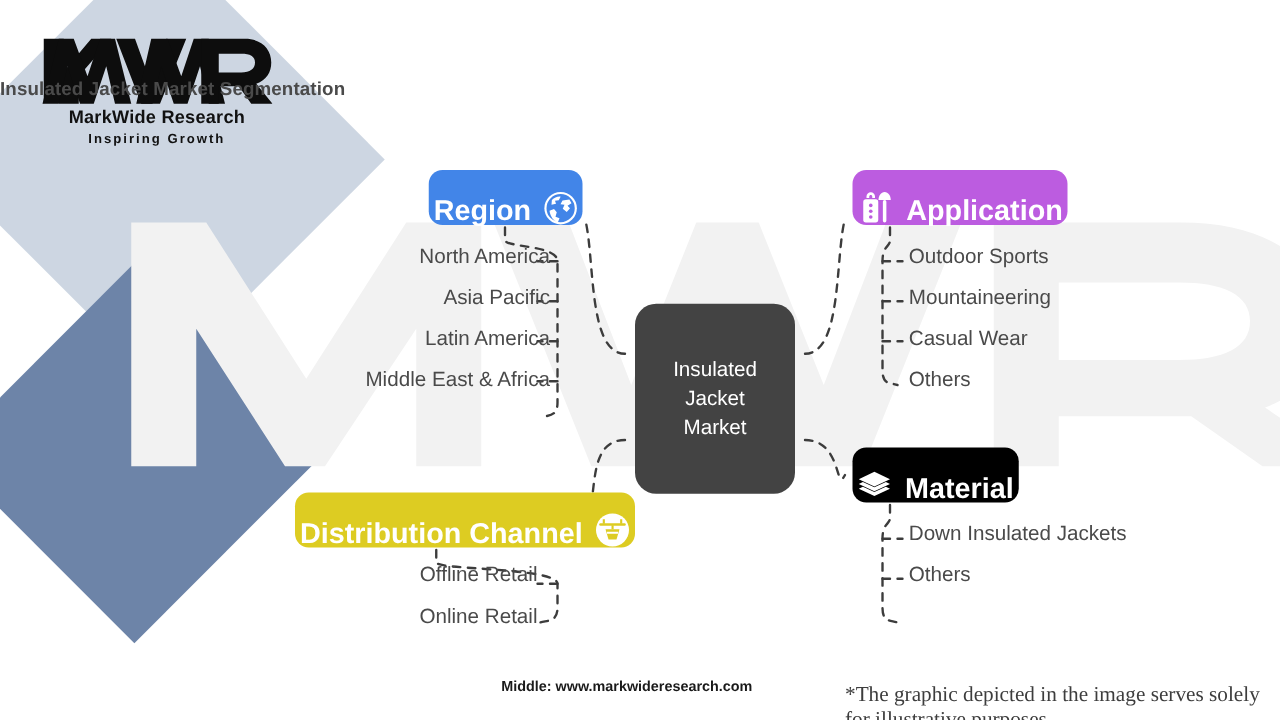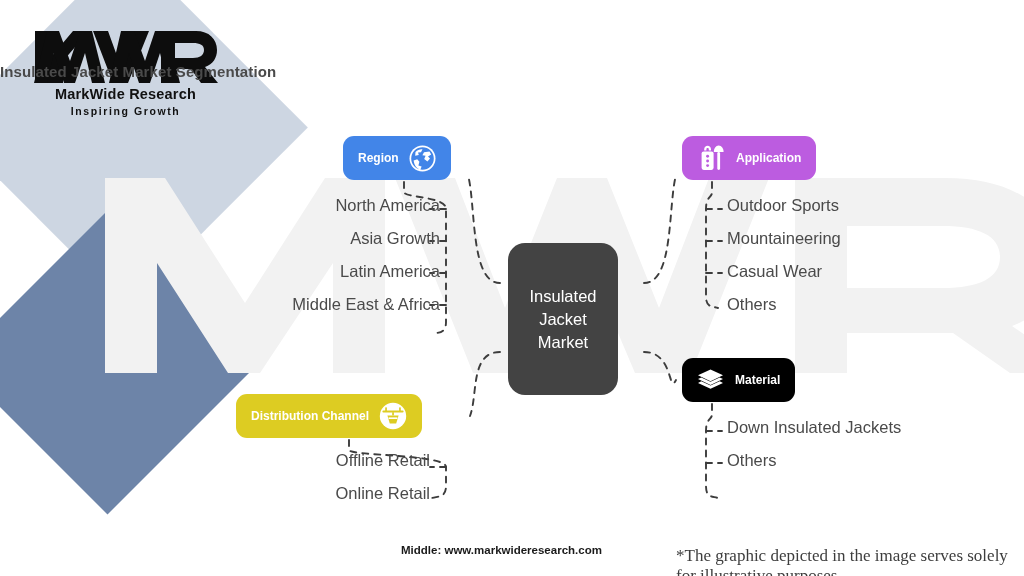--- a/index.html
+++ b/index.html
@@ -51,39 +51,39 @@
     font-size:15px; font-weight:bold; color:#4a4a4a;
     letter-spacing:.1px; z-index:6;
   }
 
   
   #connector-layer { position:absolute; inset:0; z-index:2; }
 
   
   #center-node {
     position:absolute; left:508px; top:243px;
-    width:110px; height:152px;
+    width:128px; height:152px;
     background:#434343; border-radius:17px;
     display:flex; align-items:center; justify-content:center;
     z-index:4;
   }
   #center-node-label {
     color:#fff; font-size:16.5px; line-height:23px;
     text-align:center; font-weight:400;
   }
 
   
   .badge {
     position:absolute; z-index:5;
-    display:flex; align-items:center;
+    display:flex; align-items:flex-end;
     border-radius:11px;
     height:44px;
-    padding:0 15px;
+    padding:0 4px;
     color:#fff;
-    font-size:12px;
+    font-size:23px;
     font-weight:bold;
     white-space:nowrap;
   }
   .badge .badge-label { line-height:1; }
   .badge .badge-icon { display:flex; align-items:center; }
 
   #badge-region      { left:343px; top:136px; background:#4285e8; }
   #badge-application { left:682px; top:136px; background:#bc5ce0; }
   #badge-material    { left:682px; top:358px; background:#000000; }
   #badge-distribution{ left:236px; top:394px; background:#ddcc22; }
@@ -241,21 +241,21 @@
       <rect x="20.1" y="5.4" width="1.7" height="3.6" fill="#ddcc22"></rect>
       <rect x="13.2" y="10.2" width="1.7" height="3.2" fill="#ddcc22"></rect>
       <path d="M8.4 13.4 L19.6 13.4 L17.2 21.6 L10.8 21.6 Z" fill="#ddcc22"></path>
       <rect x="9.6" y="15.4" width="8.8" height="1.6" fill="#ffffff"></rect>
     </svg>
   </span>
 </div>
 
 <div class="leaf-list right-aligned" id="list-region">
   <div class="leaf-item">North America</div>
-  <div class="leaf-item">Asia Growth</div>
+  <div class="leaf-item">Asia Pacific</div>
   <div class="leaf-item">Latin America</div>
   <div class="leaf-item">Middle East &amp; Africa</div>
 </div>
 
 <div class="leaf-list left-aligned" id="list-application">
   <div class="leaf-item">Outdoor Sports</div>
   <div class="leaf-item">Mountaineering</div>
   <div class="leaf-item">Casual Wear</div>
   <div class="leaf-item">Others</div>
 </div>

